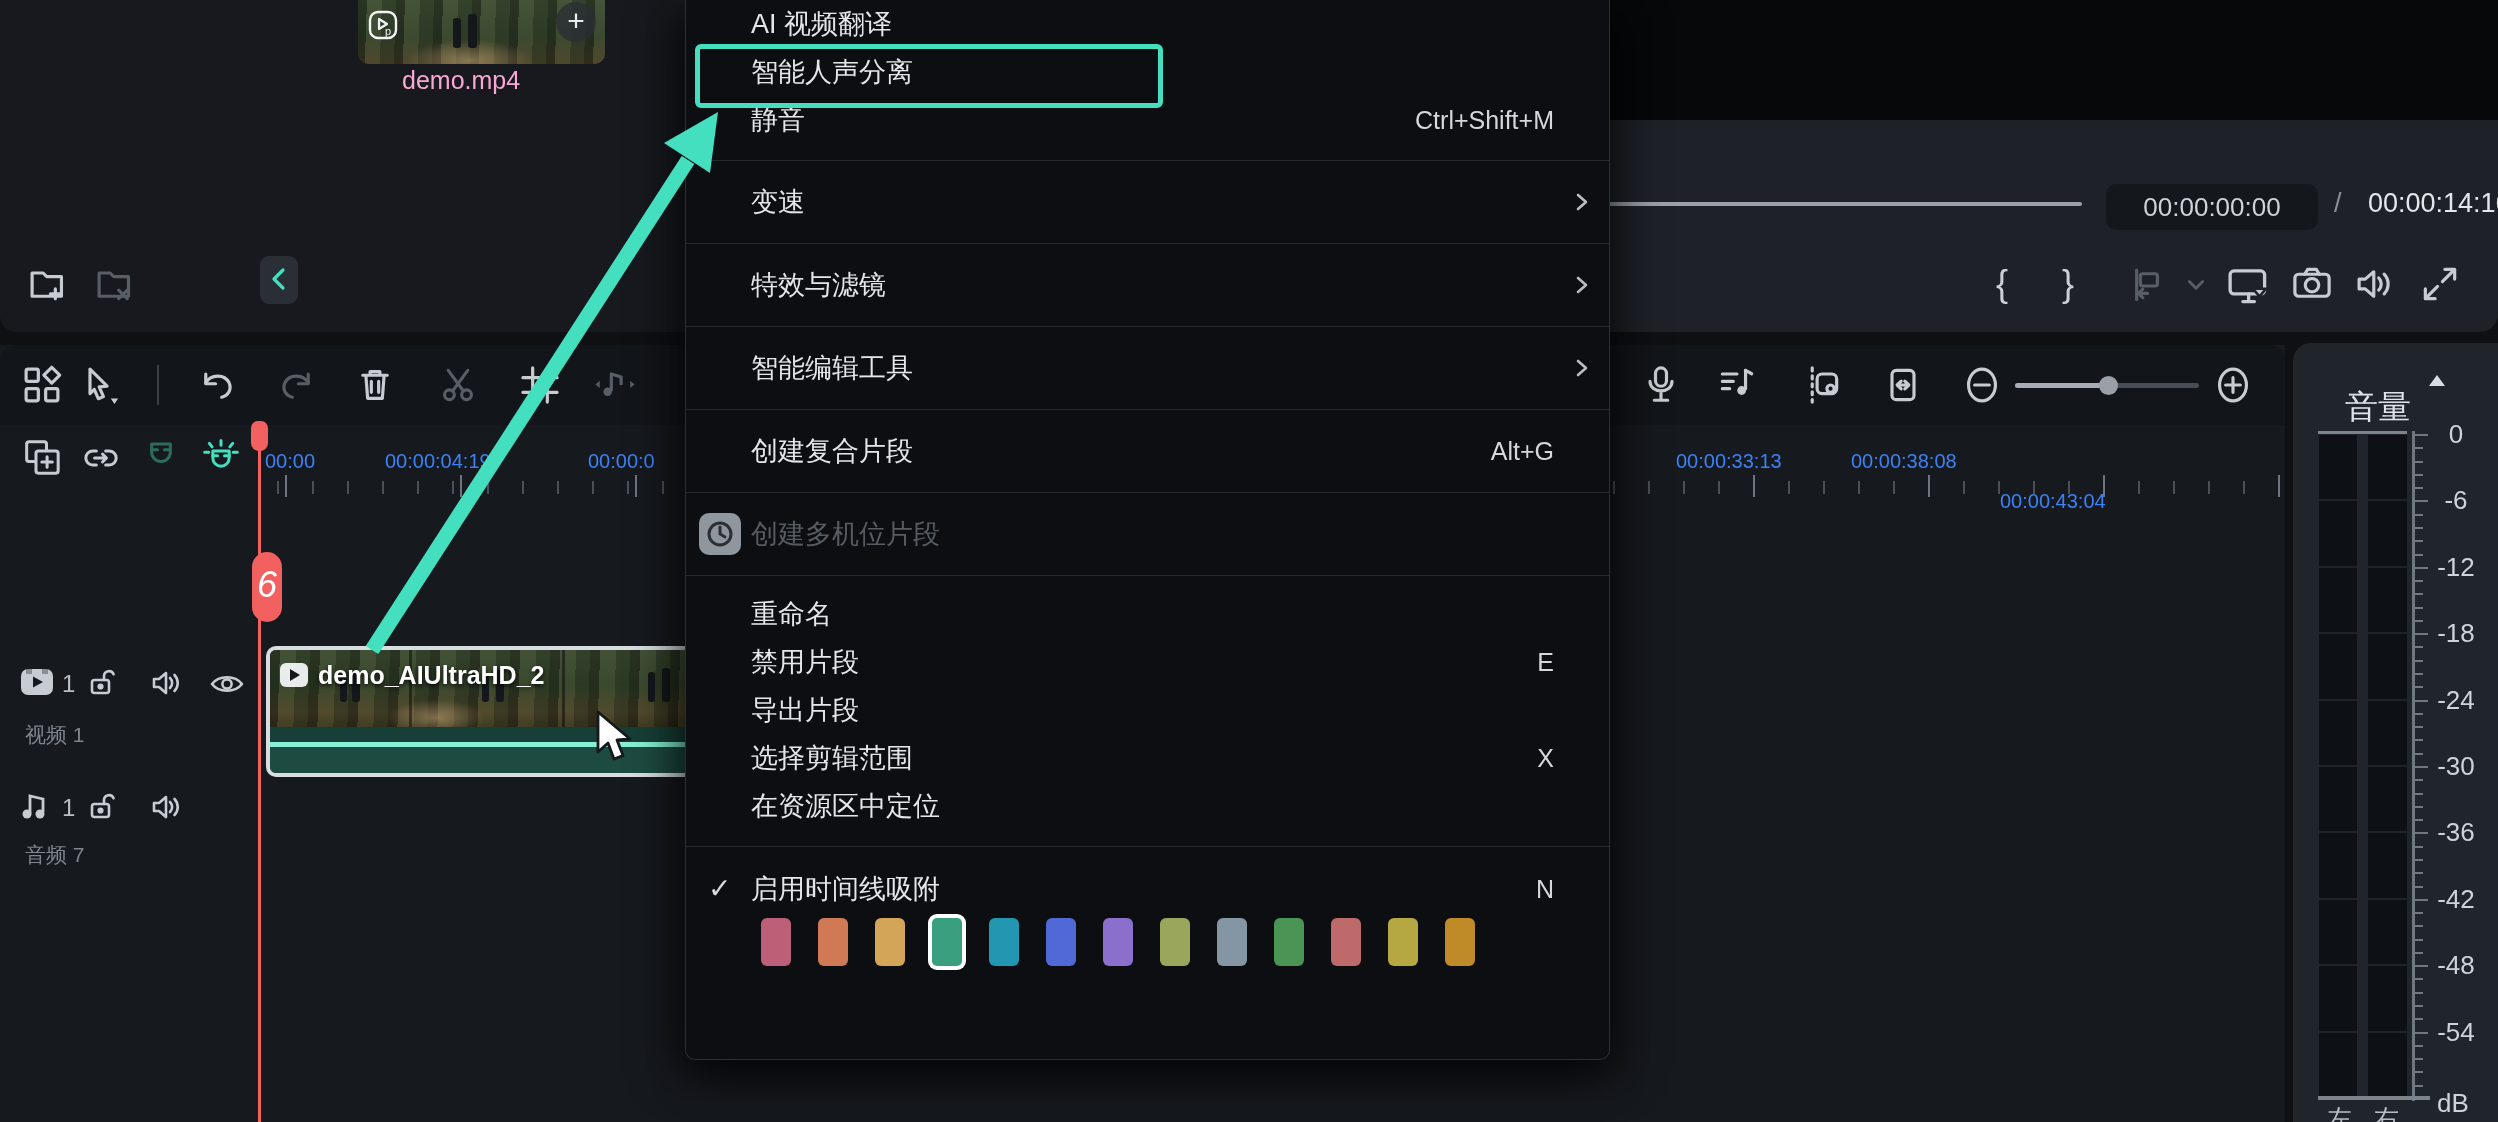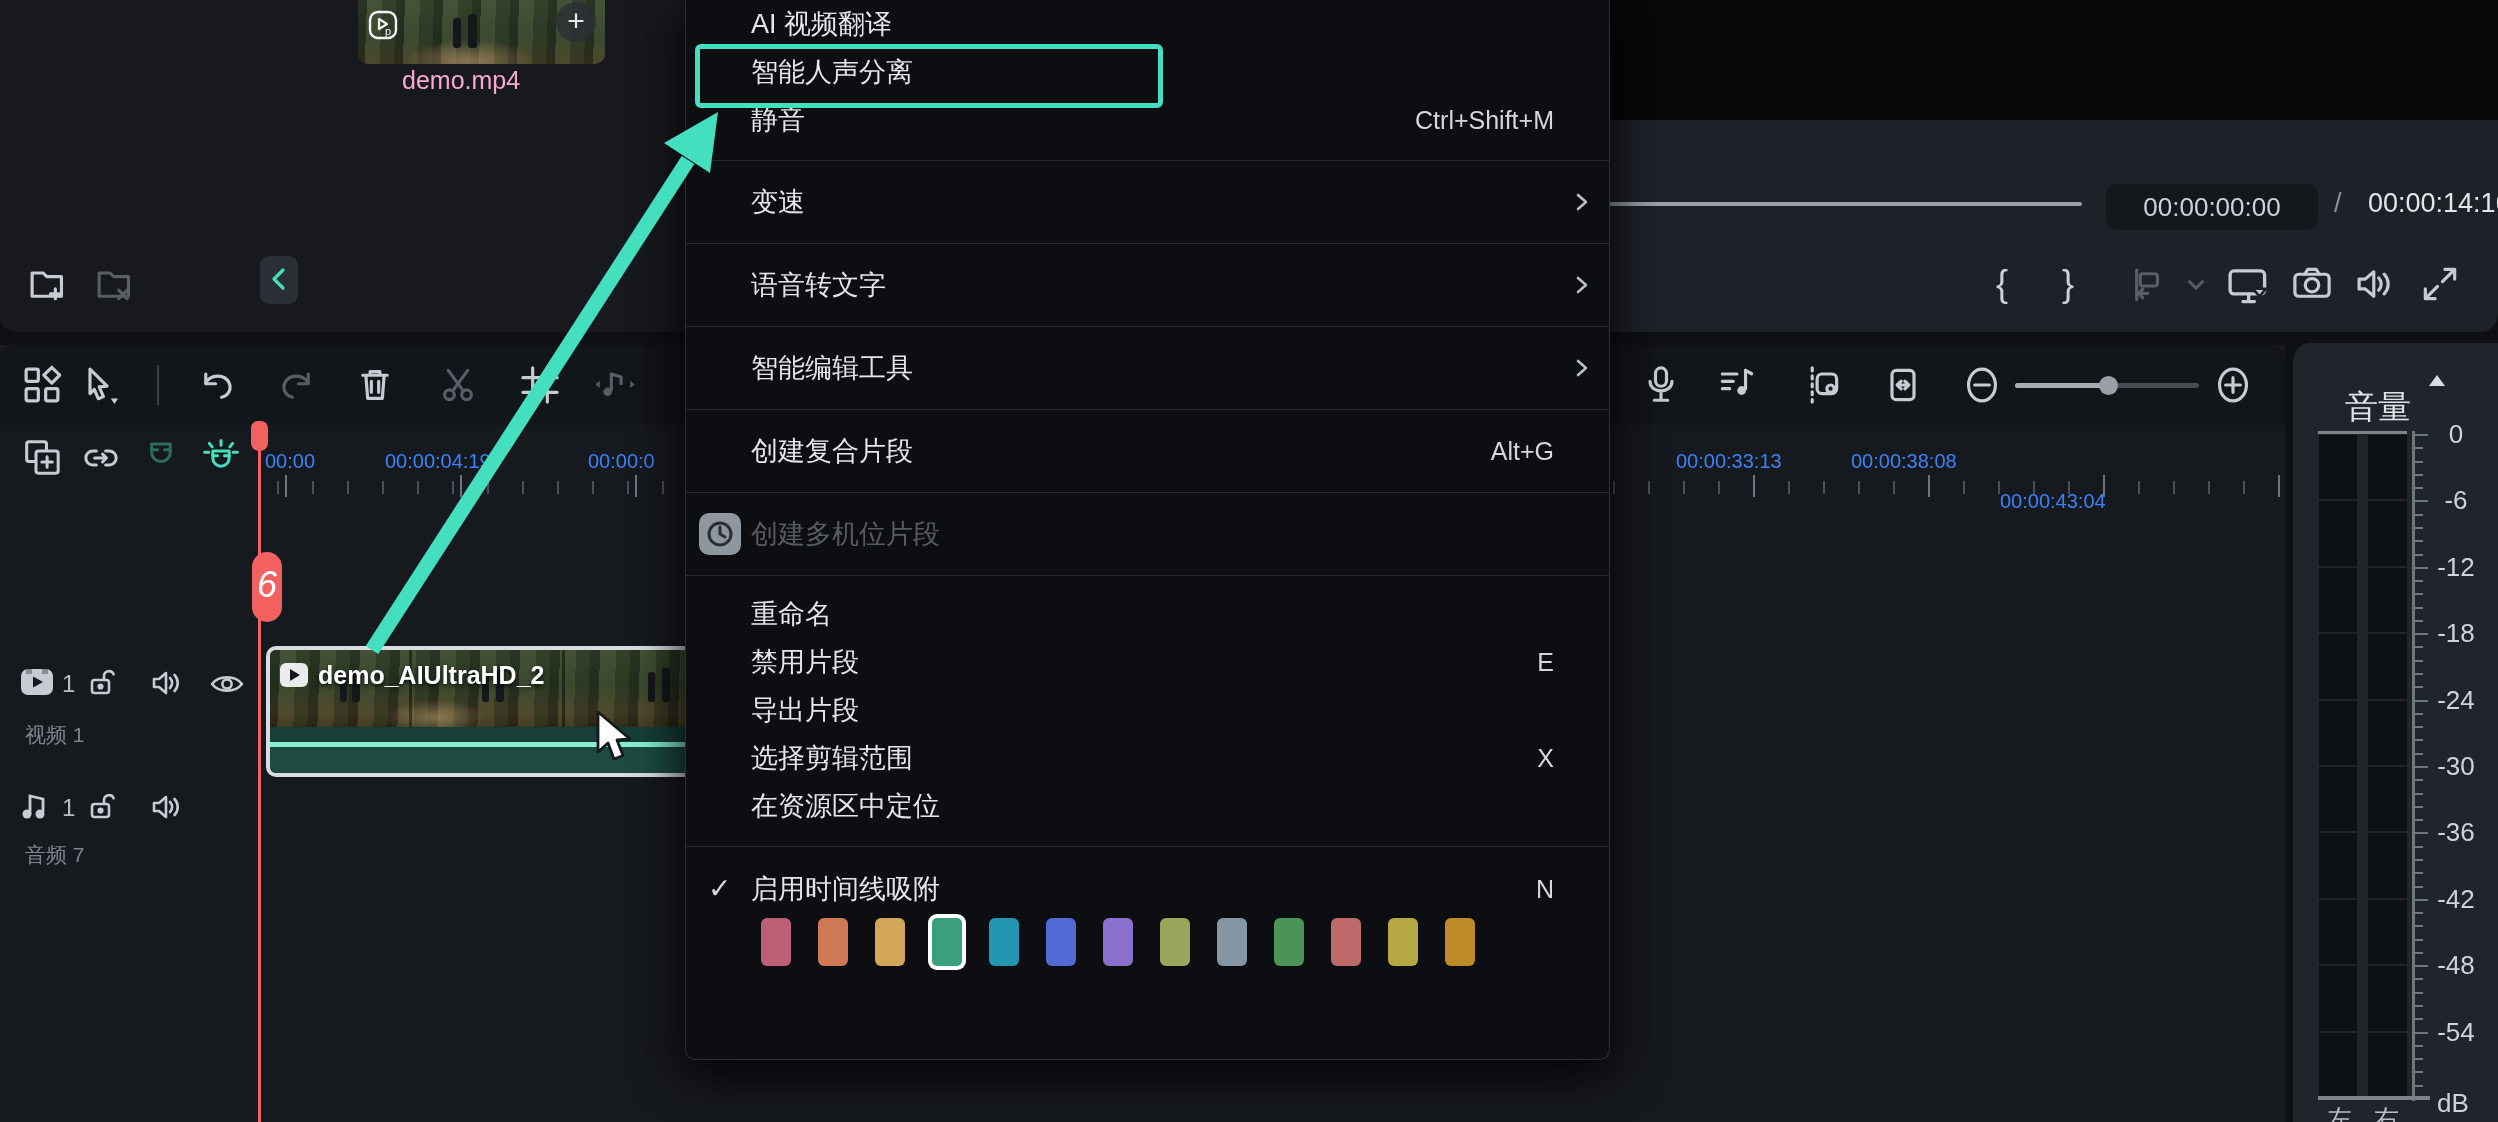--- a/index.html
+++ b/index.html
@@ -476,21 +476,21 @@
       <div class="menu-item"><div style="display: inline;">AI 视频翻译</div></div>
       <div class="menu-item"><div style="display: inline;">智能人声分离</div></div>
       <div class="menu-item"><div style="display: inline;">静音</div><div class="mi-shortcut">Ctrl+Shift+M</div></div>
     </div>
     <div class="menu-group">
       <div class="menu-item tall"><div style="display: inline;">变速</div><svg class="mi-chevron" width="18" height="24" viewBox="0 0 18 24">
           <path d="M5 5 L13 12 L5 19" stroke="#b9bec5" stroke-width="2.6" fill="none" stroke-linecap="round" stroke-linejoin="round"></path>
         </svg></div>
     </div>
     <div class="menu-group">
-      <div class="menu-item tall"><div style="display: inline;">语音转文字</div><svg class="mi-chevron" width="18" height="24" viewBox="0 0 18 24">
+      <div class="menu-item tall"><div style="display: inline;">特效与滤镜</div><svg class="mi-chevron" width="18" height="24" viewBox="0 0 18 24">
           <path d="M5 5 L13 12 L5 19" stroke="#b9bec5" stroke-width="2.6" fill="none" stroke-linecap="round" stroke-linejoin="round"></path>
         </svg></div>
     </div>
     <div class="menu-group">
       <div class="menu-item tall"><div style="display: inline;">智能编辑工具</div><svg class="mi-chevron" width="18" height="24" viewBox="0 0 18 24">
           <path d="M5 5 L13 12 L5 19" stroke="#b9bec5" stroke-width="2.6" fill="none" stroke-linecap="round" stroke-linejoin="round"></path>
         </svg></div>
     </div>
     <div class="menu-group">
       <div class="menu-item tall"><div style="display: inline;">创建复合片段</div><div class="mi-shortcut">Alt+G</div></div>

